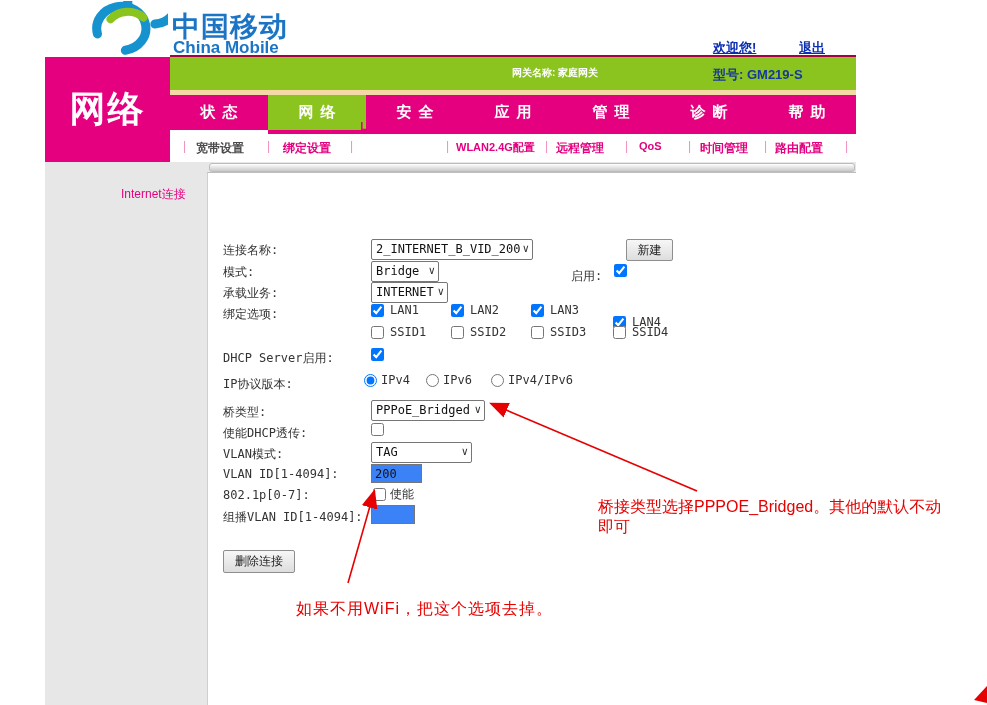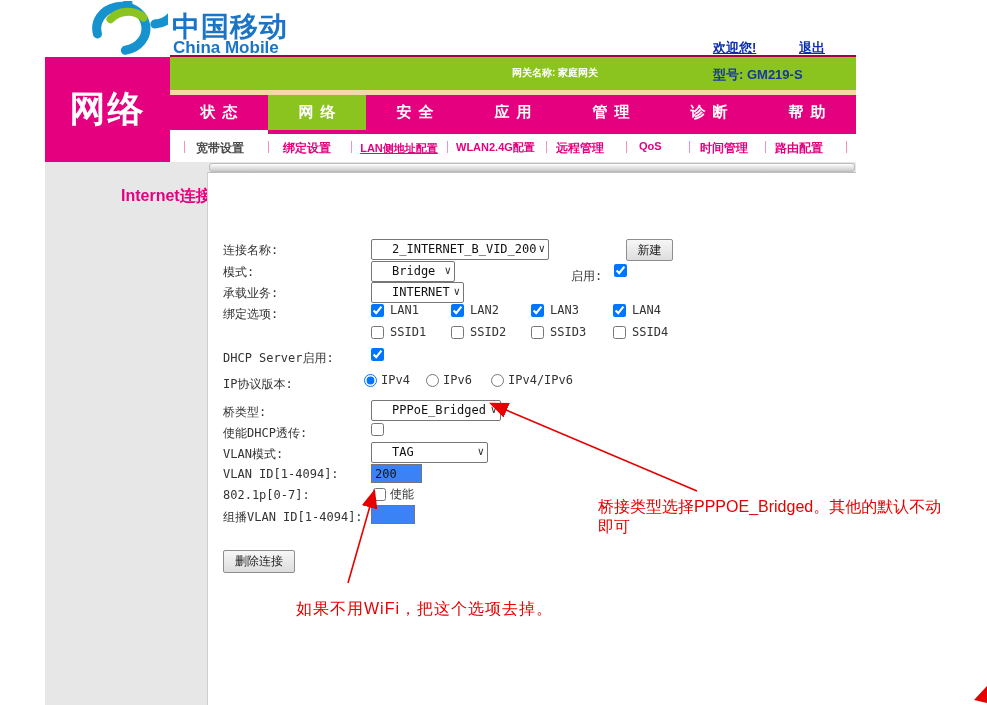--- a/index.html
+++ b/index.html
@@ -22,36 +22,36 @@
   .tan-strip{position:absolute;left:170px;top:90px;width:686px;height:5px;background:#f2d9a5;}
 
   .menu-bar{position:absolute;left:170px;top:95px;width:686px;height:35px;background:#e4007f;display:flex;}
   .menu-tab{flex:1;display:flex;align-items:center;justify-content:center;color:#fff;font-size:15px;font-weight:bold;
             letter-spacing:7px;text-indent:7px;cursor:pointer;}
   .menu-tab.active{background:#8cc41f;}
   .menu-underline{position:absolute;left:268px;top:130px;width:588px;height:4px;background:#e4007f;}
 
   .submenu-item{position:absolute;top:140px;font-size:12px;color:#e4007f;font-weight:bold;cursor:pointer;white-space:nowrap;}
   .submenu-item.current{color:#4a4a4a;}
-  .submenu-item.twoline{top:142px;width:86px;white-space:normal;text-align:center;line-height:12px;font-size:11px;text-decoration:underline;}
+  .submenu-item.twoline{top:120px;width:86px;white-space:normal;text-align:center;line-height:12px;font-size:11px;text-decoration:underline;}
   .submenu-sep{position:absolute;top:139px;font-size:12px;color:#ef8cc0;}
 
   
   .content-bg{position:absolute;left:45px;top:162px;width:811px;height:543px;background:#e7e7e7;}
   .panel-top{position:absolute;left:209px;top:163px;width:644px;height:7px;background:linear-gradient(180deg,#ffffff,#c9c9c9);
              border:1px solid #bcbcbc;border-radius:3px;}
-  .side-item{position:absolute;left:121px;top:186px;font-size:16px;font-weight:bold;color:#e4007f;cursor:pointer;}
+  .side-item{position:absolute;left:121px;top:186px;font-size:12px;font-weight:normal;color:#e4007f;cursor:pointer;}
   .panel{position:absolute;left:207px;top:172px;width:648px;height:533px;background:#ffffff;
          border-top:1px solid #bdbdbd;border-left:1px solid #cfcfcf;}
 
   
   .flabel{position:absolute;font-family:"DejaVu Sans Mono","Liberation Sans",sans-serif;font-size:12px;color:#333;white-space:nowrap;}
   .sel{position:absolute;height:17px;background:#fff;border:1px solid #767676;border-radius:2px;
        font-family:"DejaVu Sans Mono","Liberation Sans",sans-serif;font-size:12px;color:#111;
-       padding:1px 16px 1px 20px;line-height:16px;cursor:pointer;white-space:nowrap;}
+       padding:1px 16px 1px 4px;line-height:16px;cursor:pointer;white-space:nowrap;}
   .sel .chev{position:absolute;right:3px;top:1px;font-size:11px;color:#333;}
   .tinput{position:absolute;height:15px;border:1px solid #767676;font-family:"DejaVu Sans Mono","Liberation Sans",sans-serif;
           font-size:12px;padding:1px 3px;color:#111;background:#3b82f6;}
   .btn{position:absolute;background:linear-gradient(180deg,#f7f7f7,#dddddd);border:1px solid #8e8e8e;border-radius:2px;
        font-size:12px;color:#222;text-align:center;cursor:pointer;font-family:"Liberation Sans",sans-serif;}
   .cbwrap{position:absolute;display:flex;align-items:center;font-family:"DejaVu Sans Mono","Liberation Sans",sans-serif;
           font-size:12px;color:#333;white-space:nowrap;}
   .cbwrap input{width:13px;height:13px;margin:0 6px 0 0;}
   .rdwrap{position:absolute;display:flex;align-items:center;font-family:"DejaVu Sans Mono","Liberation Sans",sans-serif;
           font-size:12px;color:#333;}
@@ -150,21 +150,21 @@
         <span>LAN1</span>
       </span>
     <span class="cbwrap" style="left:243px;top:130px">
         <input type="checkbox" checked="" style="">
         <span>LAN2</span>
       </span>
     <span class="cbwrap" style="left:323px;top:130px">
         <input type="checkbox" checked="" style="">
         <span>LAN3</span>
       </span>
-    <span class="cbwrap" style="left:405px;top:130px">
+    <span class="cbwrap" style="left:405px;top:142px">
         <input type="checkbox" checked="" style="">
         <span>LAN4</span>
       </span>
     <span class="cbwrap" style="left:163px;top:152px">
         <input type="checkbox" style="">
         <span>SSID1</span>
       </span>
     <span class="cbwrap" style="left:243px;top:152px">
         <input type="checkbox" style="">
         <span>SSID2</span>

